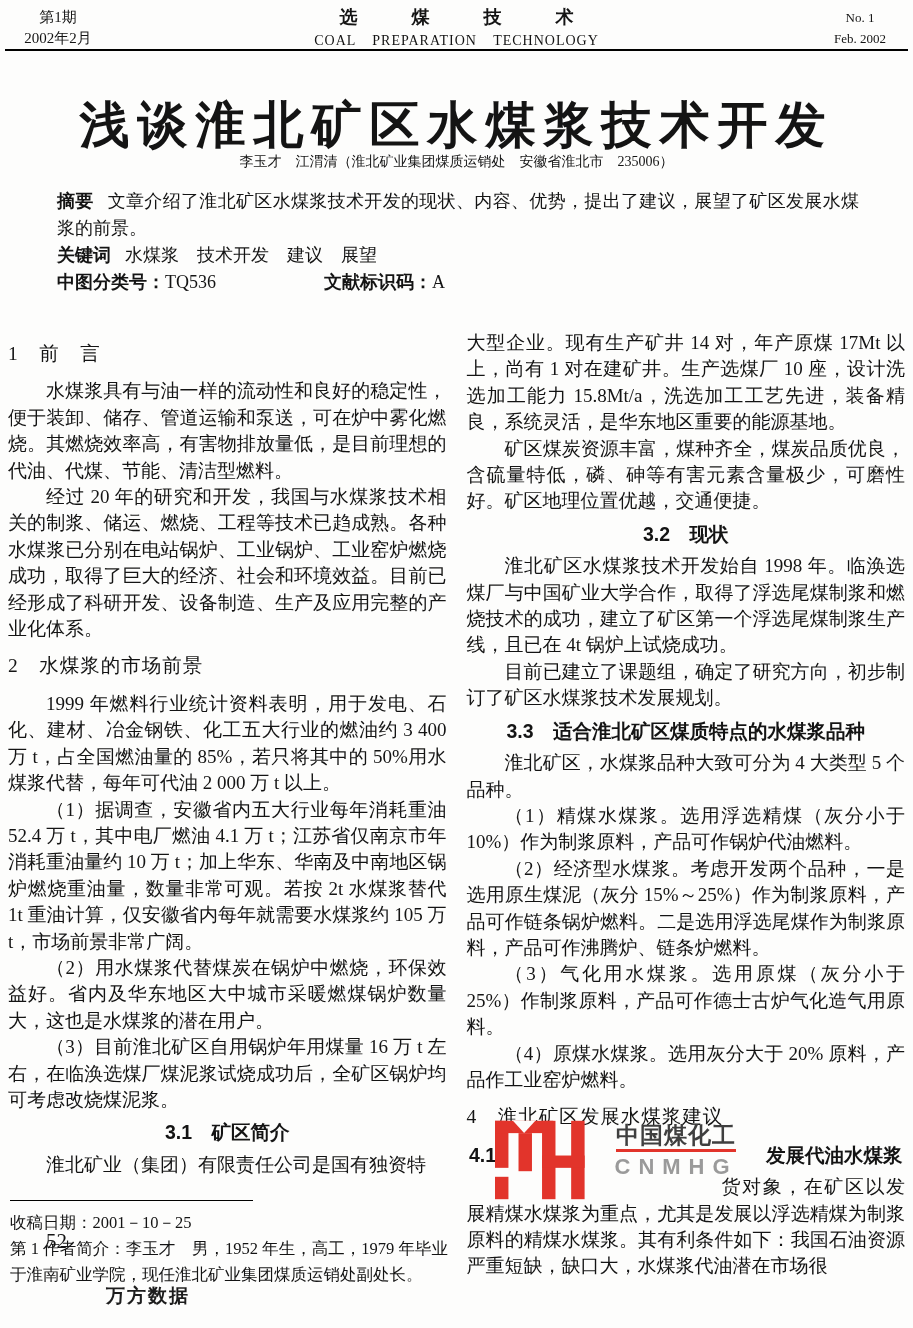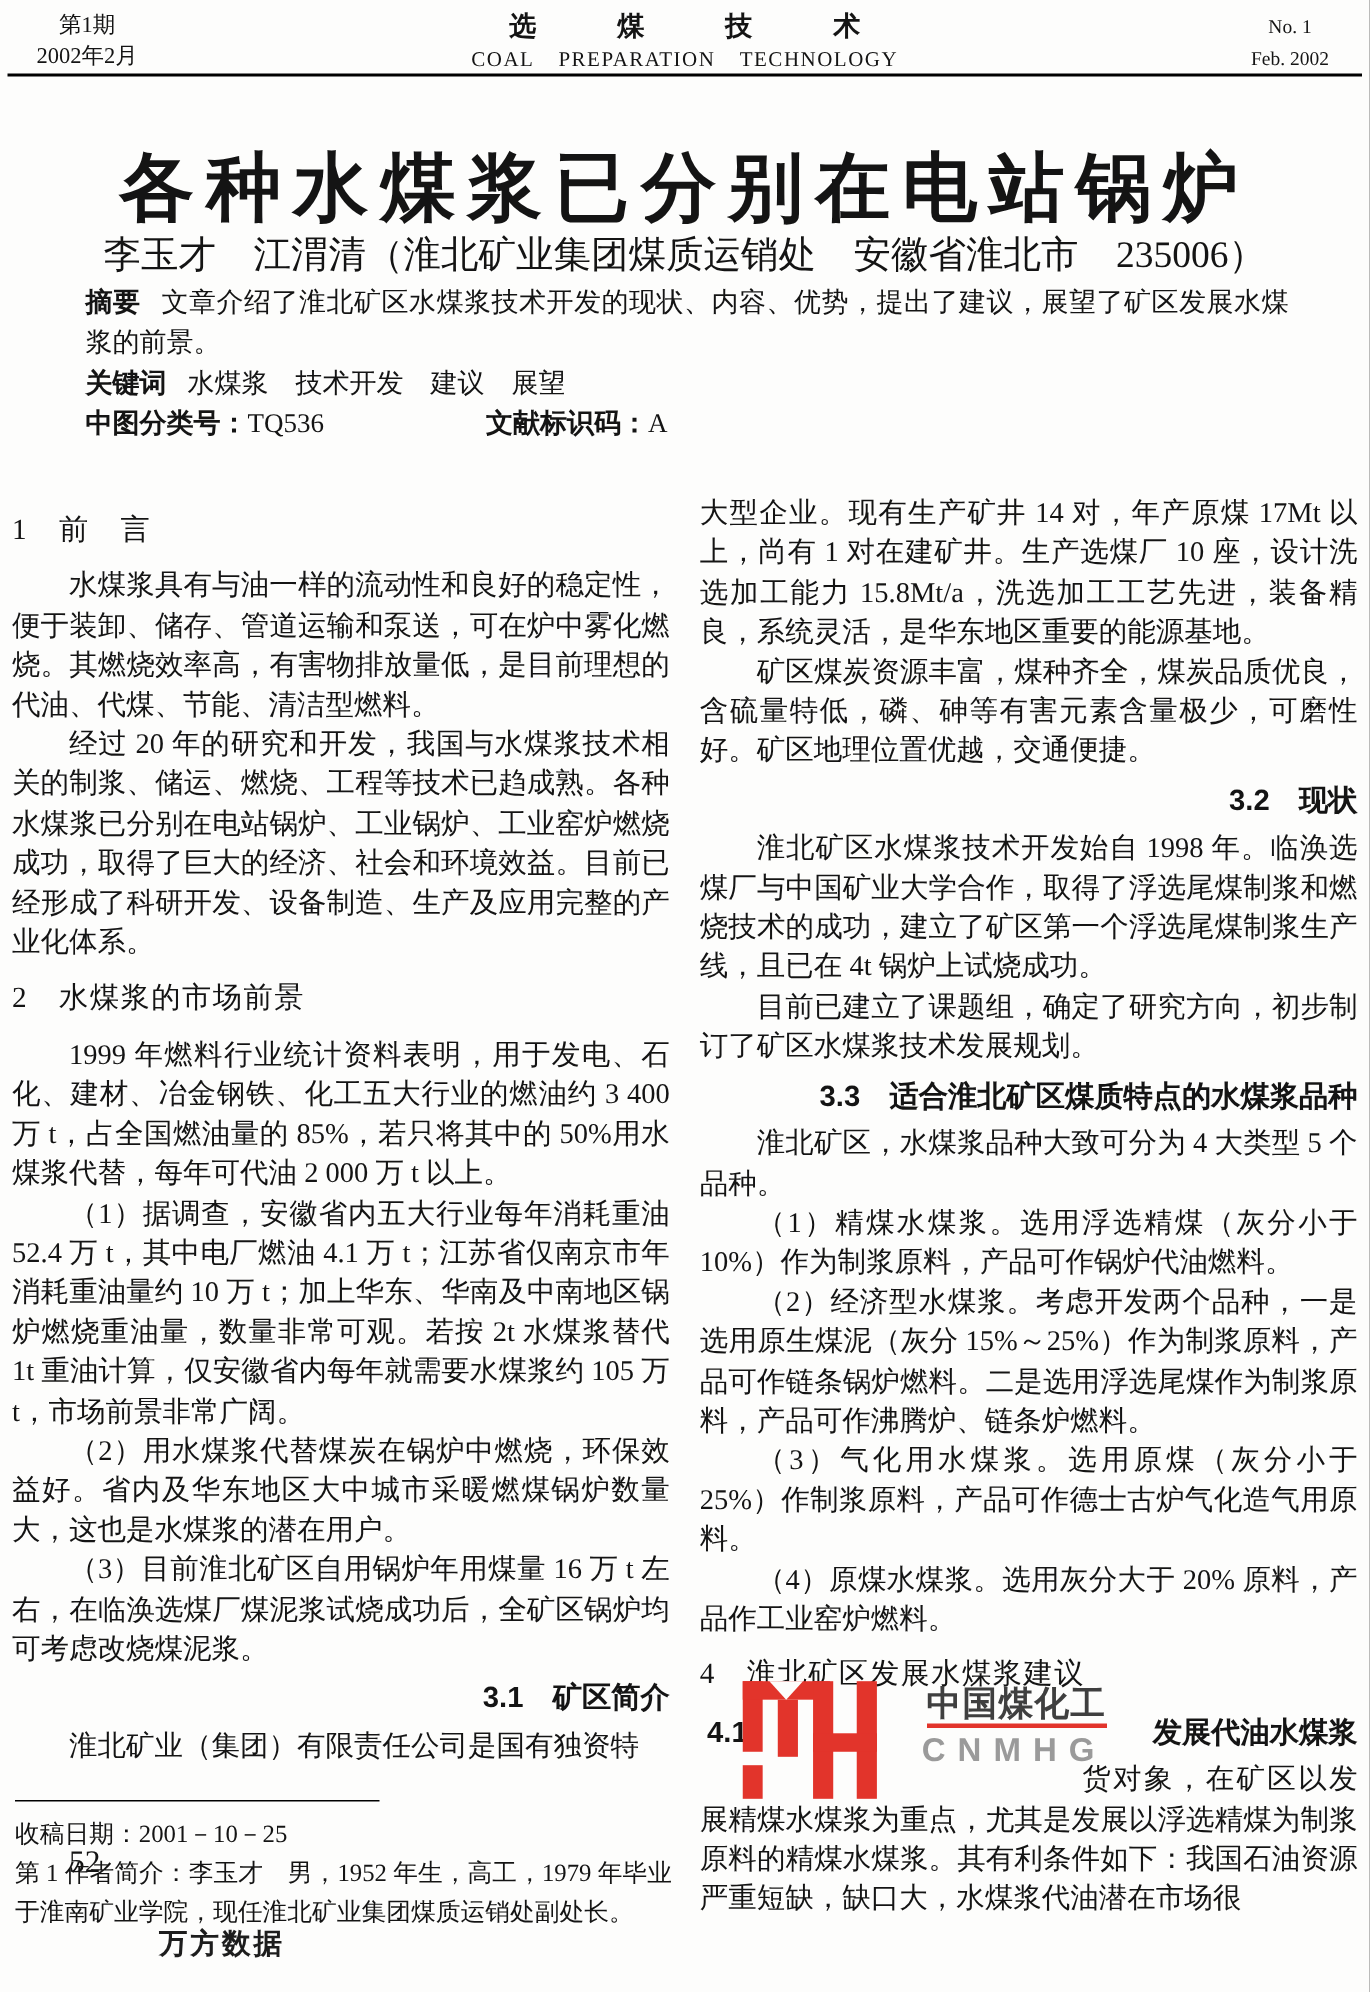--- a/index.html
+++ b/index.html
@@ -14,36 +14,36 @@
   .hdr-center{position:absolute; top:5px; left:0; right:0; text-align:center;}
   .journal-cn{font-size:18px; letter-spacing:18px; text-indent:18px; font-weight:bold;}
   .journal-en{font-size:14px; word-spacing:12px; letter-spacing:1px; margin-top:4px;}
   .hdr-right{position:absolute; top:7px; right:8px; width:90px; text-align:center;
     font-size:13px; line-height:21px;}
   .hdr-rule{position:absolute; top:49px; left:5px; right:5px; border-top:2px solid #000; height:0;}
   
   .title{position:absolute; top:58px; left:0; right:0; text-align:center;
     font-family:"Liberation Sans","DejaVu Sans",sans-serif;
     font-size:50px; font-weight:bold; letter-spacing:8px;}
-  .authors{position:absolute; top:153px; left:0; right:0; text-align:center; font-size:25px;}
+  .authors{position:absolute; top:153px; left:0; right:0; text-align:center; font-size:14px;}
   
   .abstract{position:absolute; top:188px; left:57px; width:802px;
     font-size:18px; line-height:27px; text-align:justify;}
   .abstract p{margin:0;}
   .lbl{font-family:"Liberation Sans","DejaVu Sans",sans-serif; font-weight:bold;}
   .lbl-gap{margin-right:14px;}
   .clc-gap{margin-left:108px;}
   
   .columns{position:absolute; top:330px; left:8px; width:897px; display:flex; gap:20px;}
   .col{width:441px; font-size:19px; line-height:26.4px; text-align:justify;}
   .col p{margin:0; text-indent:2em;}
   .col p.noindent{text-indent:0;}
   h3.sec{font-size:19.5px; font-weight:normal; margin:11px 0; text-align:left;
     letter-spacing:1px;}
-  h4.sub{font-size:19.5px; margin:6px 0; text-align:right;
+  h4.sub{font-size:19.5px; margin:6px 0; text-align:center;
     font-family:"Liberation Sans","DejaVu Sans",sans-serif; font-weight:bold;}
   
   .h41{position:relative;}
   .wm-gap{display:inline-block; width:270px;}
   .float-gap{float:left; width:255px; height:26px;}
   .watermark{position:absolute; left:28px; top:-22px; width:290px; height:86px;
     display:flex; align-items:flex-start; z-index:5; background:transparent;}
   .wm-logo{flex:0 0 auto; margin-right:8px;}
   .wm-texts{padding-top:2px;}
   .wm-cn{font-family:"Liberation Sans","DejaVu Sans",sans-serif;
@@ -73,21 +73,21 @@
   <div class="hdr-center">
     <div class="journal-cn">选　煤　技　术</div>
     <div class="journal-en">COAL PREPARATION TECHNOLOGY</div>
   </div>
   <div class="hdr-right">
     <div>No. 1</div>
     <div>Feb. 2002</div>
   </div>
   <div class="hdr-rule"></div>
 
-  <h1 class="title">各种水煤浆已分别在电站锅炉</h1>
+  <h1 class="title">浅谈淮北矿区水煤浆技术开发</h1>
   <div class="authors">李玉才　江渭清（淮北矿业集团煤质运销处　安徽省淮北市　235006）</div>
 
   <div class="abstract">
     <p><span class="lbl lbl-gap">摘要</span><span>文章介绍了淮北矿区水煤浆技术开发的现状、内容、优势，提出了建议，展望了矿区发展水煤浆的前景。</span></p>
     <p><span class="lbl lbl-gap">关键词</span><span>水煤浆　技术开发　建议　展望</span></p>
     <p><span class="lbl">中图分类号：</span><span>TQ536</span><span class="lbl clc-gap">文献标识码：</span><span>A</span></p>
   </div>
 
   <div class="columns">
 

